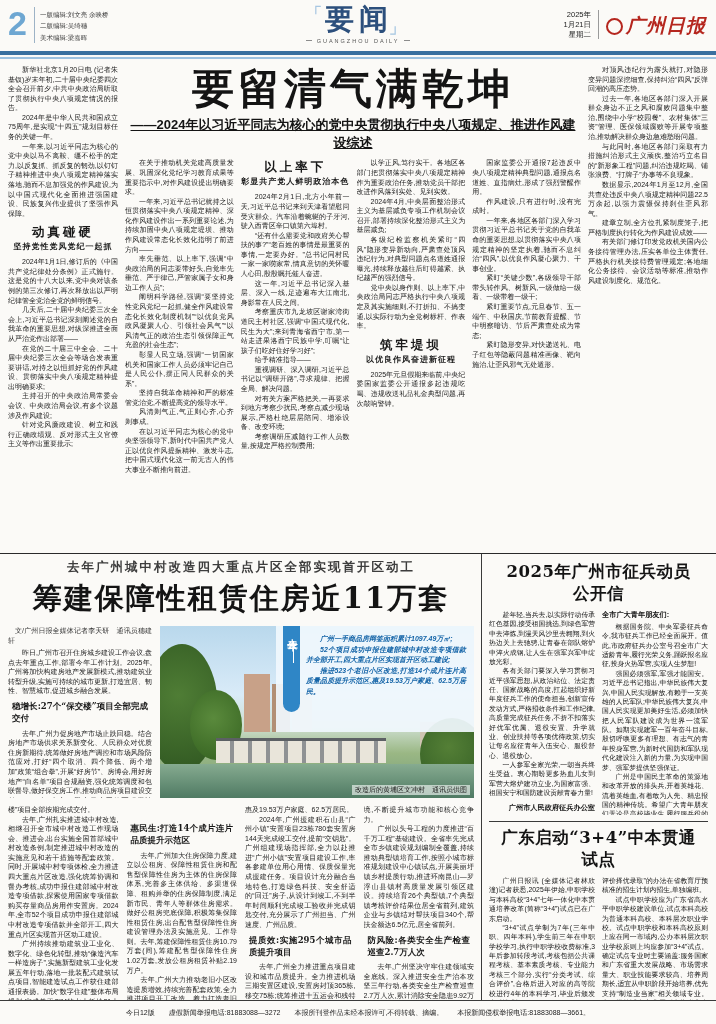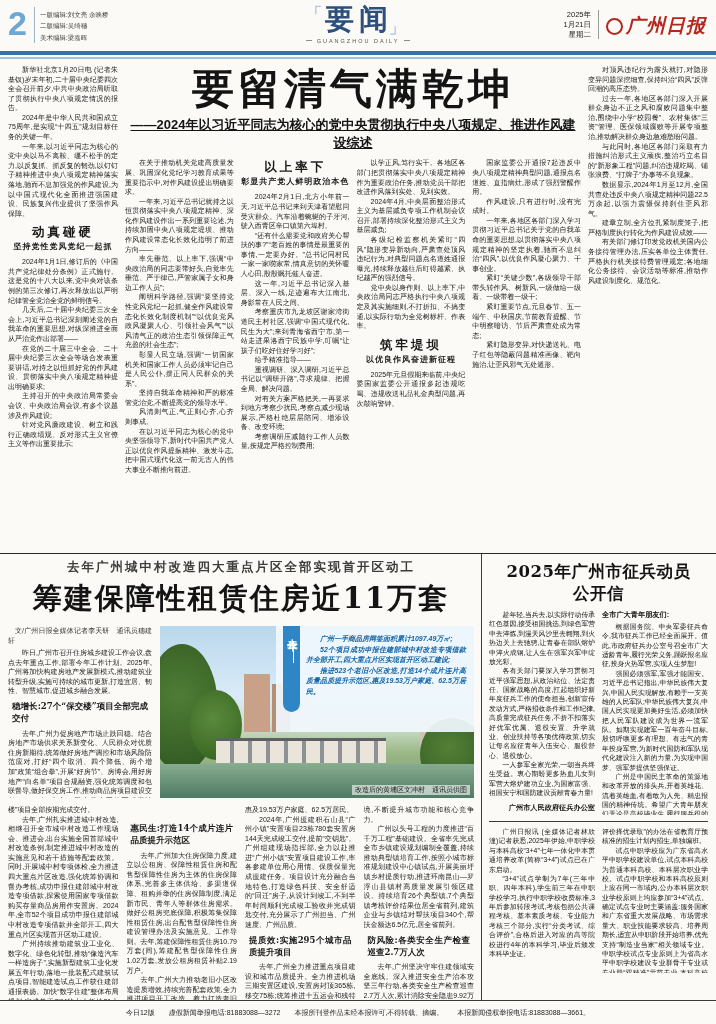--- a/index.html
+++ b/index.html
@@ -275,20 +275,21 @@
           <p class="salut">全市广大青年朋友们:</p>
           <p class="bp">根据国务院、中央军委征兵命令,我市征兵工作已经全面展开。值此,市政府征兵办公室号召全市广大适龄青年,履行光荣义务,踊跃报名应征,投身火热军营,实现人生梦想!</p>
           <p class="bp">强国必须强军,军强才能国安。习近平总书记指出,中华民族伟大复兴,中国人民实现解放,有赖于一支英雄的人民军队;中华民族伟大复兴,中国人民实现更加美好生活,必须加快把人民军队建设成为世界一流军队。如期实现建军一百年奋斗目标,殷切呼唤更多有理想、有志气的青年投身军营,为新时代国防和军队现代化建设注入新的力量,为实现中国梦、强军梦提供坚强保证。</p>
           <p class="bp">广州是中国民主革命的策源地和改革开放的排头兵,开着英雄花、流着英雄血,有着敢为人先、精忠报国的精神传统。希望广大青年朋友们无论是高校毕业生,履行服兵役的光荣义务,</p>
         </div>
       </div>
     </div>
     <div class="r-rule"></div>
 
     <div>
+      <div class="r-h">广东启动“3+4”中本贯通试点</div>
       <div class="r-cols h-edu">
         <div class="r-col">
           <p class="bp">广州日报讯 (全媒体记者林欣潼)记者获悉,2025年伊始,中职学校与本科高校“3+4”七年一体化中本贯通培养改革(简称“3+4”)试点已在广东启动。</p>
           <p class="bp">“3+4”试点学制为7年(三年中职、四年本科),学生前三年在中职学校学习,执行中职学校收费标准,3年后参加转段考试,考核包括公共课程考核、基本素质考核、专业能力考核三个部分,实行“分类考试、综合评价”,合格后进入对应的高等院校进行4年的本科学习,毕业后颁发本科毕业证。</p>
 
         </div>
         <div class="r-col">
           <p class="bp" style="text-indent:0;">评价择优录取”的办法在省教育厅预核准的招生计划内招生,单独编班。</p>
           <p class="bp">试点中职学校应为广东省高水平中职学校建设单位,试点本科高校为普通本科高校、本科层次职业学校。试点中职学校和本科高校原则上应在同一市域内,公办本科层次职业学校原则上均应参加“3+4”试点。确定试点专业时主要涵盖:服务国家和广东省重大发展战略、市场需求量大、职业技能要求较高、培养周期长,适宜从中职阶段开始培养,优先支持“制造业当家”相关领域专业。中职学校试点专业原则上为省高水平中职学校建设专业群骨干专业或专业群“双精准”示范专业,本科高校试点专业应为与中职学校试点专业相对应的专业且2024年已经教育部备案同意招生。</p>
         </div>

